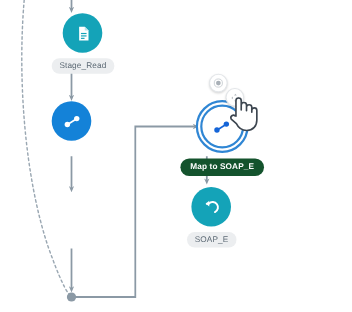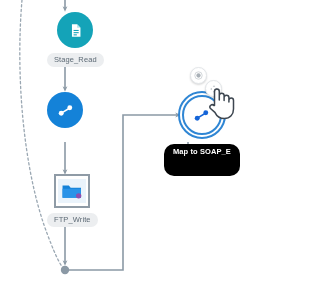--- a/index.html
+++ b/index.html
@@ -120,24 +120,24 @@
     background: #eceef0;
     color: #5d6a75;
     font-size: 7.5px;
     line-height: 9px;
     white-space: nowrap;
     letter-spacing: .1px;
     text-align: center;
   }
   .lbl.strong { color: #2b3640; }
   .lbl.active {
-    background: #000000;
+    background: #14532d;
     color: #ffffff;
     font-weight: bold;
-    padding: 3px 9px 20px 9px;
+    padding: 3px 9px 4px 9px;
     border-radius: 10px;
   }
 
   
   .fab {
     position: absolute;
     width: 17px;
     height: 17px;
     border-radius: 50%;
     background: #ffffff;
@@ -200,48 +200,45 @@
   <div class="node" style="left:47px; top:92px;">
     <div class="circle blue">
       <svg width="19" height="19" viewBox="0 0 24 24">
         <circle cx="6.6" cy="15.4" r="3.1" fill="#ffffff"></circle>
         <circle cx="17.4" cy="8.6" r="3.1" fill="#ffffff"></circle>
         <rect x="6.4" y="11.2" width="11.2" height="1.9" fill="#ffffff" transform="rotate(-32 12 12)"></rect>
       </svg>
     </div>
   </div>
 
-  <div class="node" style="left:47px; top:174px;">
-    <div class="square">
-      <div class="square-inner">
-        <svg width="22" height="18" viewBox="0 0 24 20">
-          <path d="M1.5 4 h7 l2 2.4 h11.5 v11 H1.5 Z" fill="#1482d8"></path>
-          <path d="M1.5 7.5 h20.5 v10 H1.5 Z" fill="#2a93e8"></path>
-          <circle cx="19.4" cy="15.4" r="3" fill="#8e4fae"></circle>
-        </svg>
-      </div>
-    </div>
-    <div class="lbl">FTP_Write</div>
-  </div>
 
   <div class="node" style="left:164px; top:91px;">
     <div class="sel-wrap">
       <div class="sel-ring-outer"></div>
       <div class="sel-ring-inner"></div>
       <div class="sel-core">
         <svg width="19" height="19" viewBox="0 0 24 24">
           <circle cx="6.6" cy="15.4" r="3.1" fill="#1565d8"></circle>
           <circle cx="17.4" cy="8.6" r="3.1" fill="#1565d8"></circle>
           <rect x="6.4" y="11.2" width="11.2" height="1.9" fill="#1565d8" transform="rotate(-32 12 12)"></rect>
         </svg>
       </div>
     </div>
     <div class="lbl active">Map to SOAP_E</div>
   </div>
 
+  <div class="node" style="left:170px; top:170px;">
+    <div class="circle teal">
+      <svg width="18" height="18" viewBox="0 0 24 24">
+        <path d="M16.6 18.4 A6.4 6.4 0 1 0 9.2 8.2 H6.6" stroke="#ffffff" stroke-width="2.4" fill="none" stroke-linecap="round"></path>
+        <path d="M9.6 4.7 L5.6 8.2 L9.6 11.6 Z" fill="#ffffff"></path>
+      </svg>
+    </div>
+    <div class="lbl">SOAP_E</div>
+  </div>
 
   <div class="fab" style="left:190px; top:67px;">
     <svg width="11" height="11" viewBox="0 0 16 16">
       <circle cx="8" cy="8" r="5.4" fill="none" stroke="#c9ced3" stroke-width="1.2"></circle>
       <circle cx="8" cy="8" r="3.1" fill="#a9b0b7"></circle>
     </svg>
   </div>
 
   <div class="fab" style="left:205px; top:80px;">
     <svg width="10" height="10" viewBox="0 0 16 16">

